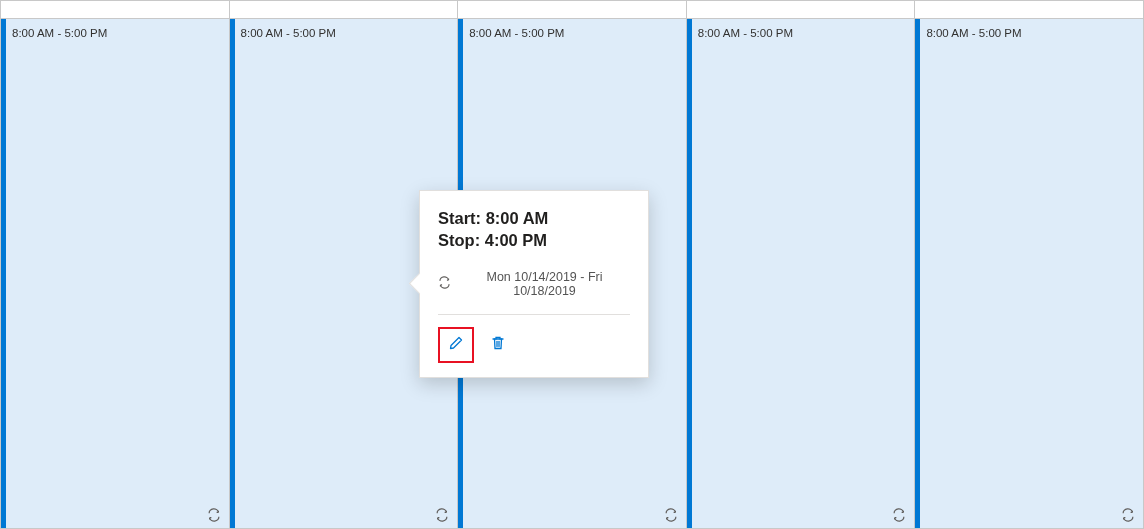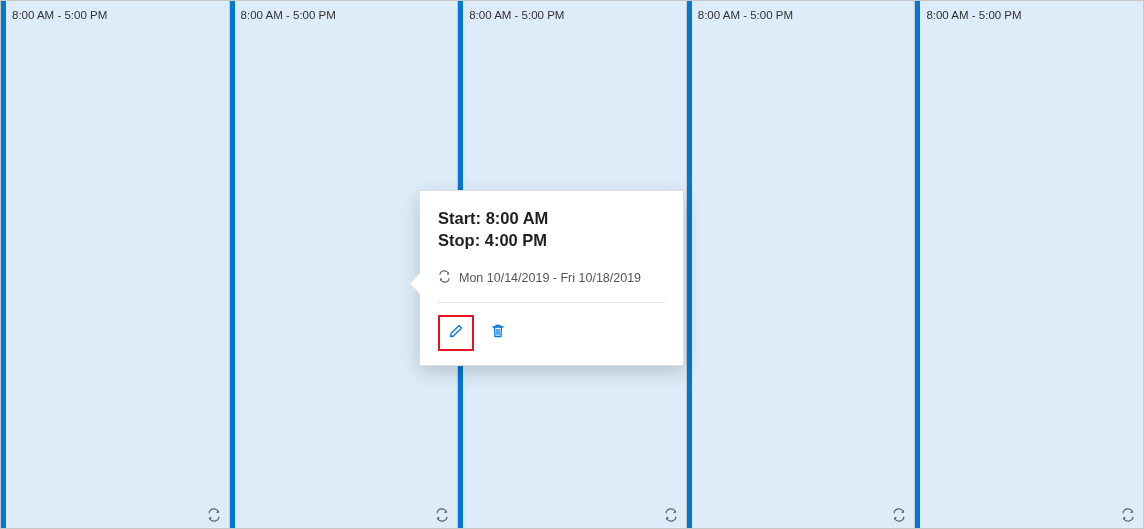--- a/index.html
+++ b/index.html
@@ -12,21 +12,21 @@
     }
     .calendar {
       display: flex;
       width: 100%;
       height: 100%;
       border: 1px solid #c8c8c8;
     }
     .day-col {
       flex: 1;
       display: flex;
-      flex-direction: row;
+      flex-direction: column;
       border-right: 1px solid #c8c8c8;
       background: #fff;
     }
     .day-col:last-child { border-right: none; }
     .day-header {
       height: 18px;
       border-bottom: 1px solid #c8c8c8;
       background: #fff;
     }
     .event-block {
@@ -45,21 +45,21 @@
       bottom: 6px;
       right: 8px;
       color: #605e5c;
     }
     .recur-badge svg { width: 14px; height: 14px; display: block; }
 
     .popover {
       position: absolute;
       top: 190px;
       left: 419px;
-      width: 265px;
+      width: 230px;
       background: #fff;
       border: 1px solid #e1dfdd;
       box-shadow: 0 6px 18px rgba(0,0,0,0.18);
       padding: 16px 18px 14px 18px;
     }
     .popover::before {
       content: "";
       position: absolute;
       left: -8px;
       top: 85px;
@@ -76,20 +76,21 @@
       color: #201f1e;
       line-height: 1.35;
     }
     .pop-sub {
       display: flex;
       align-items: center;
       gap: 8px;
       margin-top: 18px;
       font-size: 12.5px;
       color: #545454;
+      text-align: center;
     }
     .pop-sub svg { width: 13px; height: 13px; flex-shrink: 0; }
     .pop-sep {
       border: none;
       border-top: 1px solid #e1dfdd;
       margin: 16px 0 12px 0;
     }
     .pop-actions {
       display: flex;
       align-items: center;

